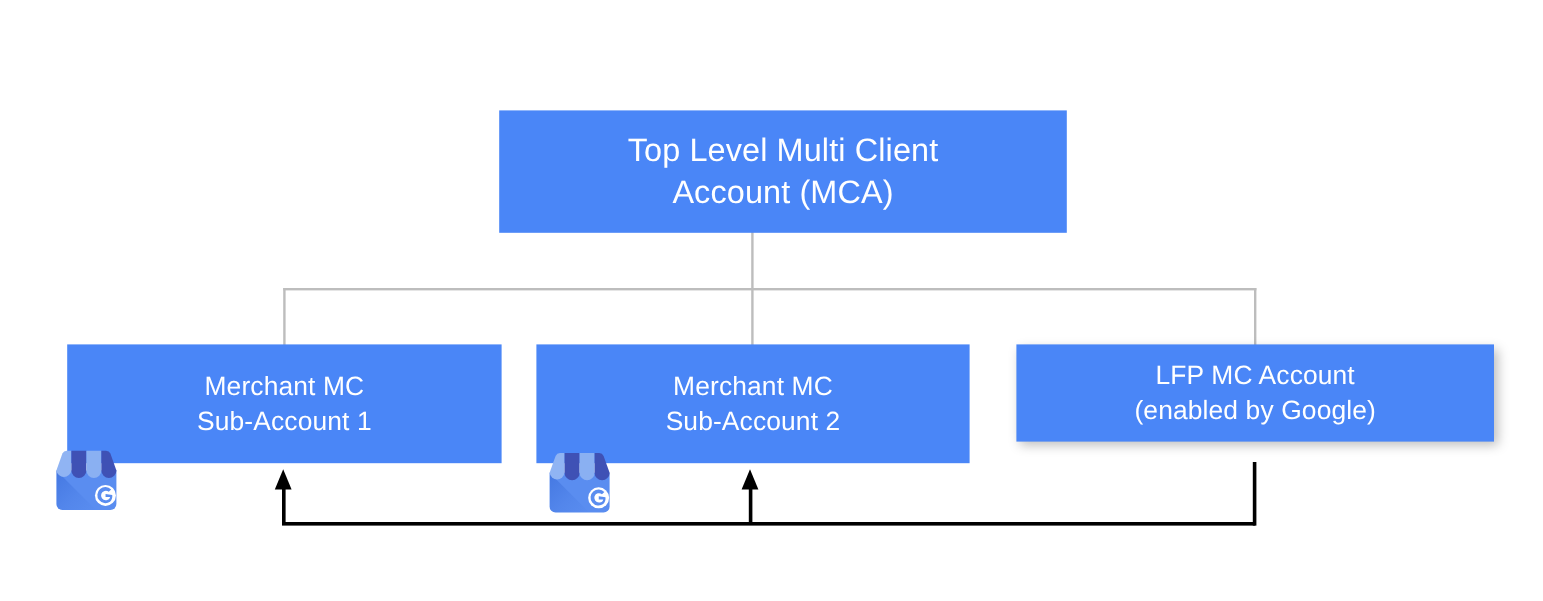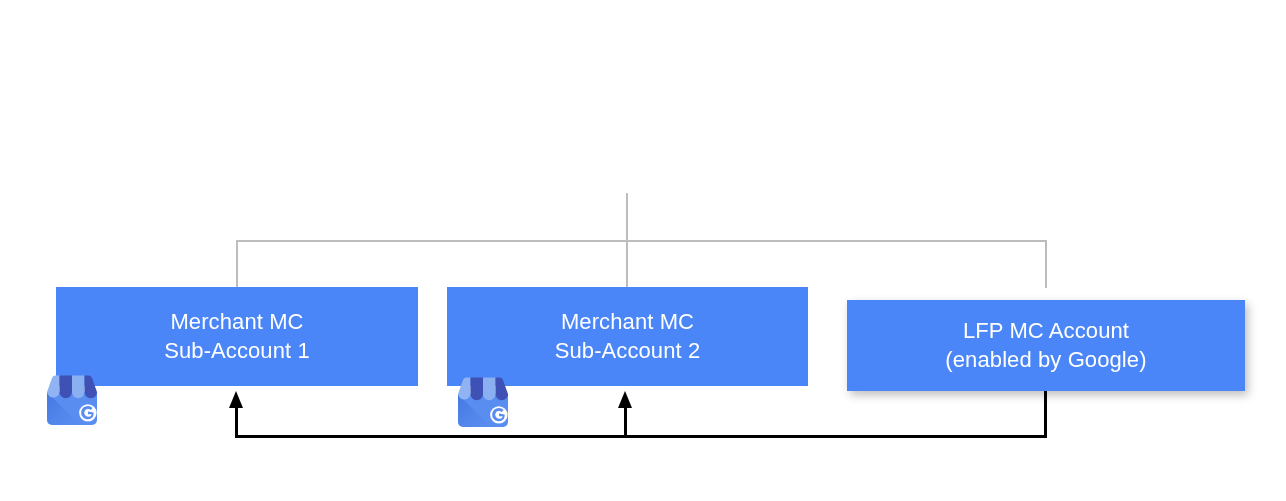--- a/index.html
+++ b/index.html
@@ -48,23 +48,23 @@
   }
   #node-sub2 {
     left: 447px;
     top: 287px;
     width: 361px;
     height: 99px;
     font-size: 22px;
   }
   #node-lfp {
     left: 847px;
-    top: 300px;
+    top: 287px;
     width: 398px;
-    height: 91px;
+    height: 81px;
     font-size: 22px;
     box-shadow: 3px 4px 9px rgba(0,0,0,0.26);
   }
   
   .conn {
     position: absolute;
     background: #bdbdbd;
   }
   #conn-mca-stem {
     left: 626px;
@@ -155,20 +155,22 @@
   <div class="conn" id="conn-drop-2"></div>
   <div class="conn" id="conn-drop-3"></div>
 
   <div class="flow" id="flow-lfp-down"></div>
   <div class="flow" id="flow-hbar"></div>
   <div class="flow" id="flow-up-1"></div>
   <div class="flow" id="flow-up-2"></div>
   <div class="arrowhead" id="arrowhead-1"></div>
   <div class="arrowhead" id="arrowhead-2"></div>
 
+  <div class="node" id="node-mca">Top Level Multi Client
+Account (MCA)</div>
 
   <div class="node" id="node-sub1">Merchant MC
 Sub-Account 1</div>
 
   <div class="node" id="node-sub2">Merchant MC
 Sub-Account 2</div>
 
   <div class="node" id="node-lfp">LFP MC Account
 (enabled by Google)</div>
 

